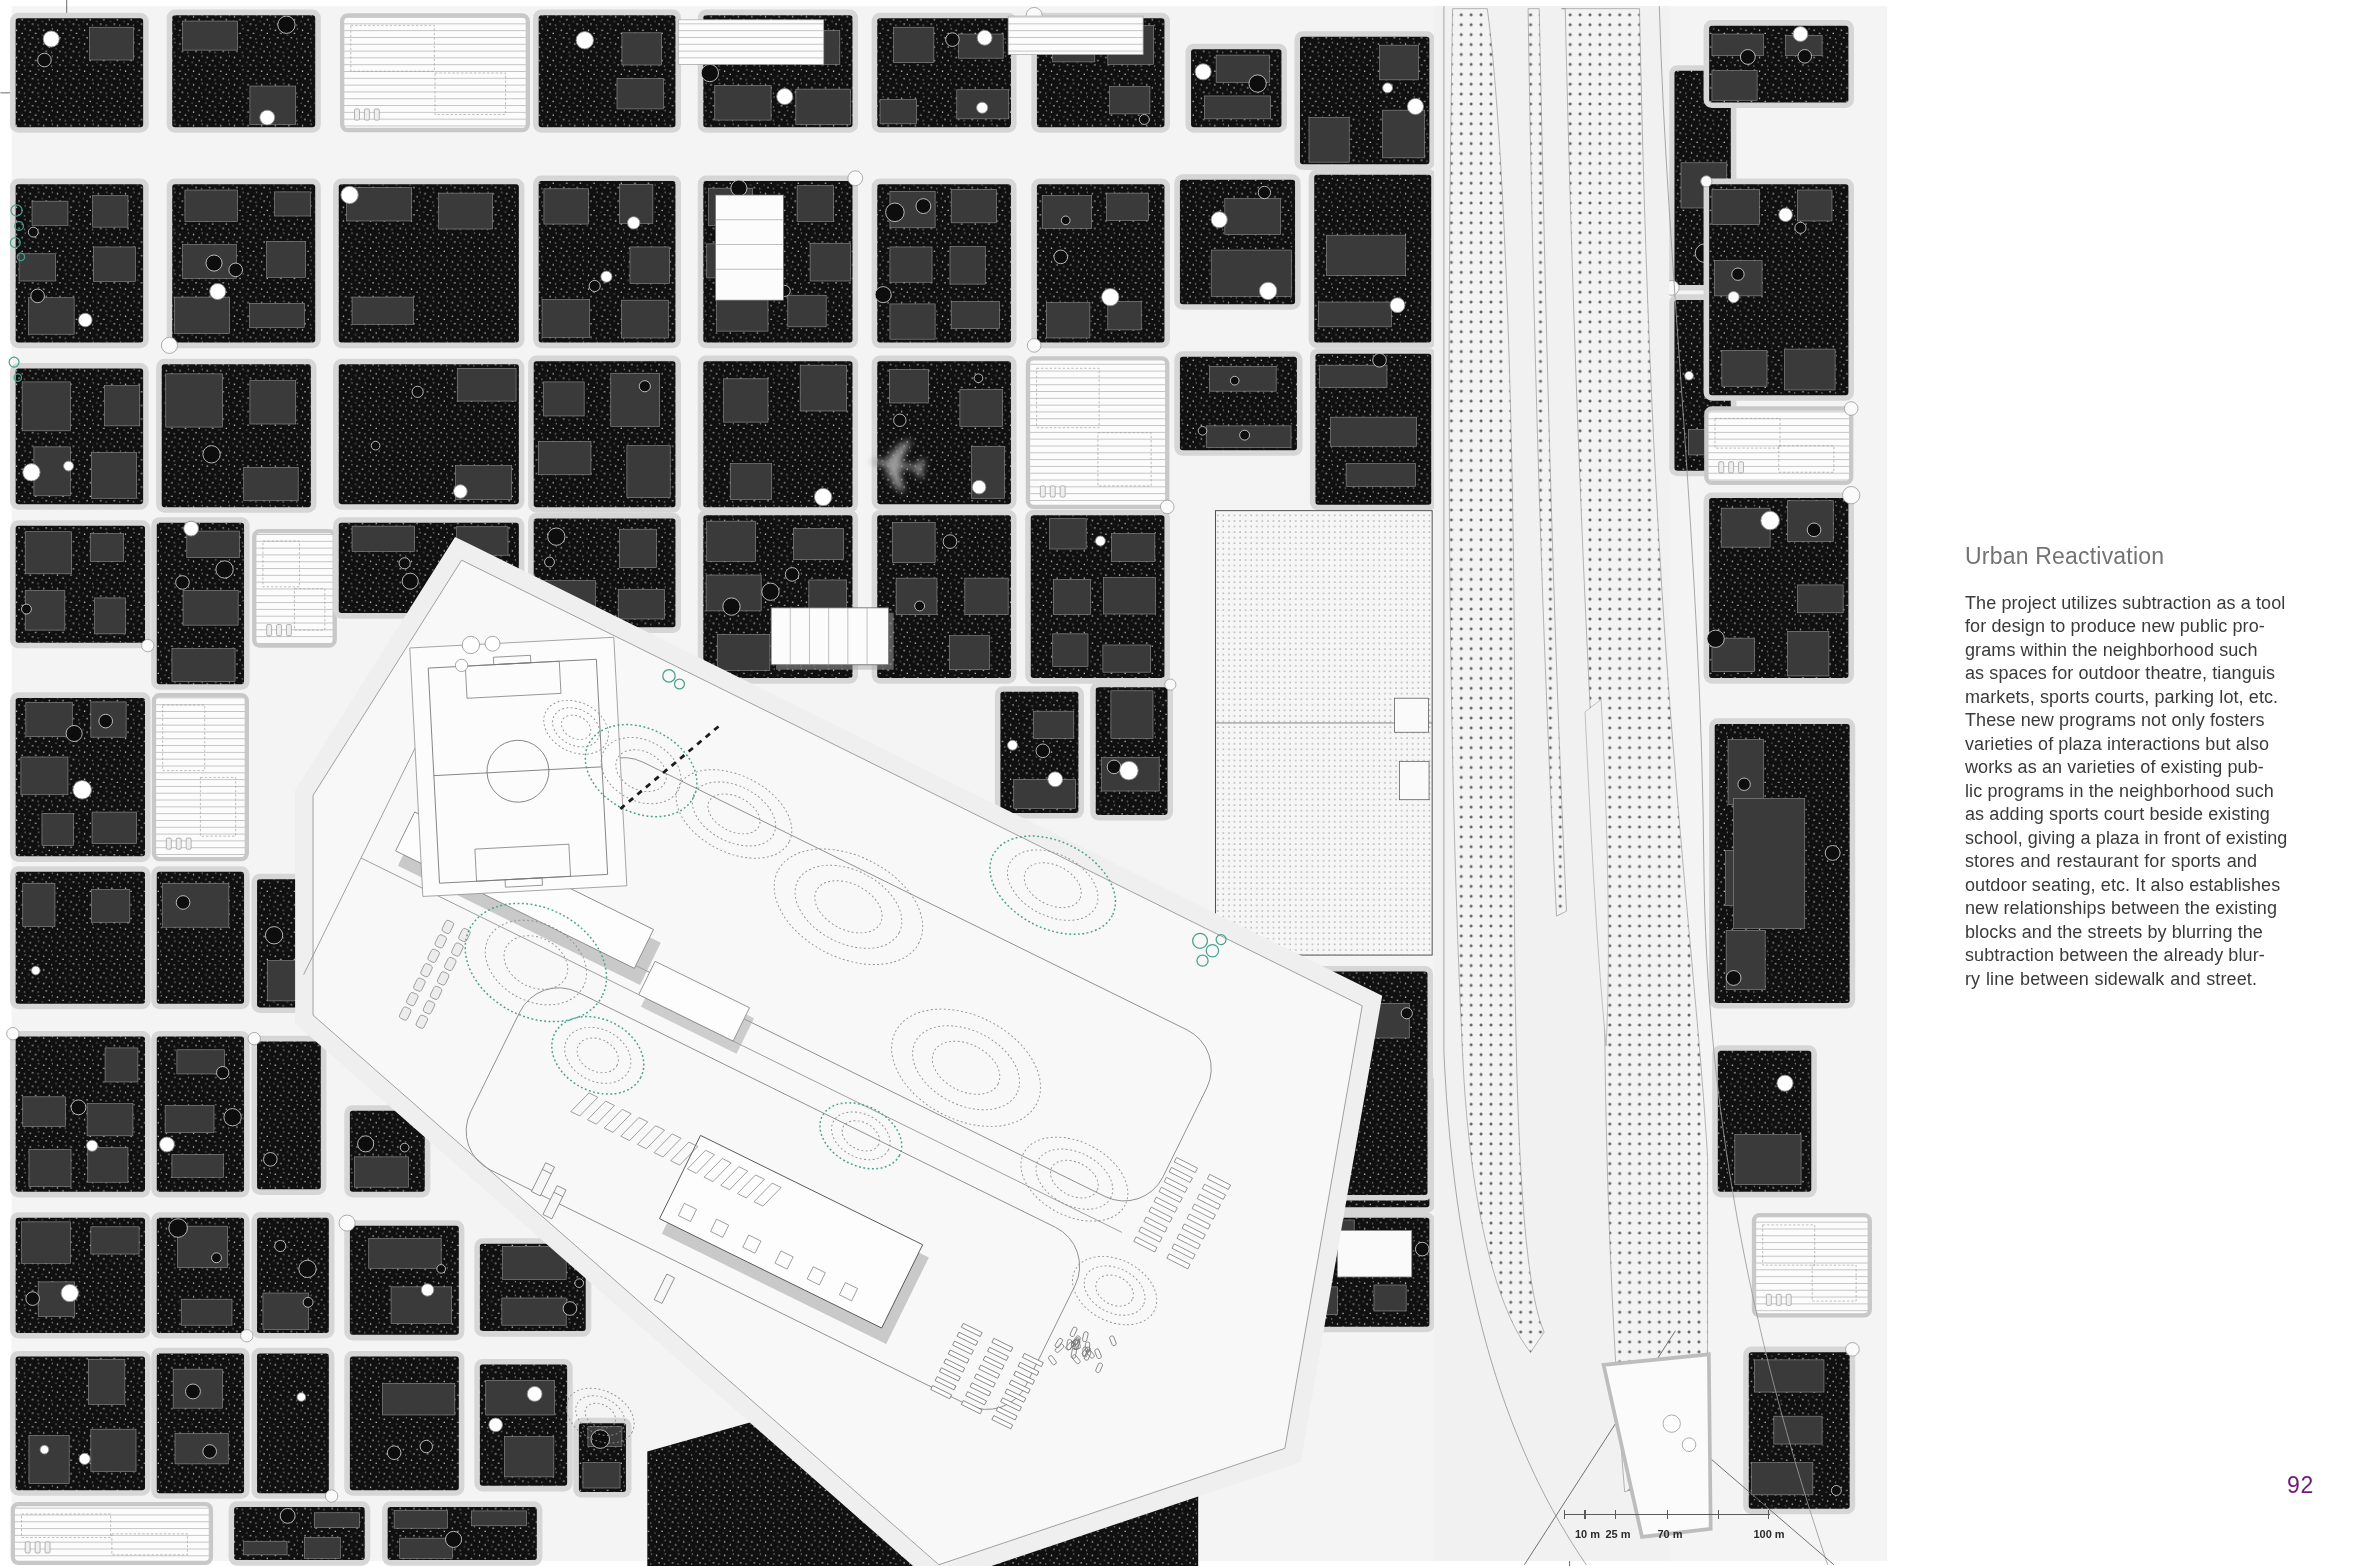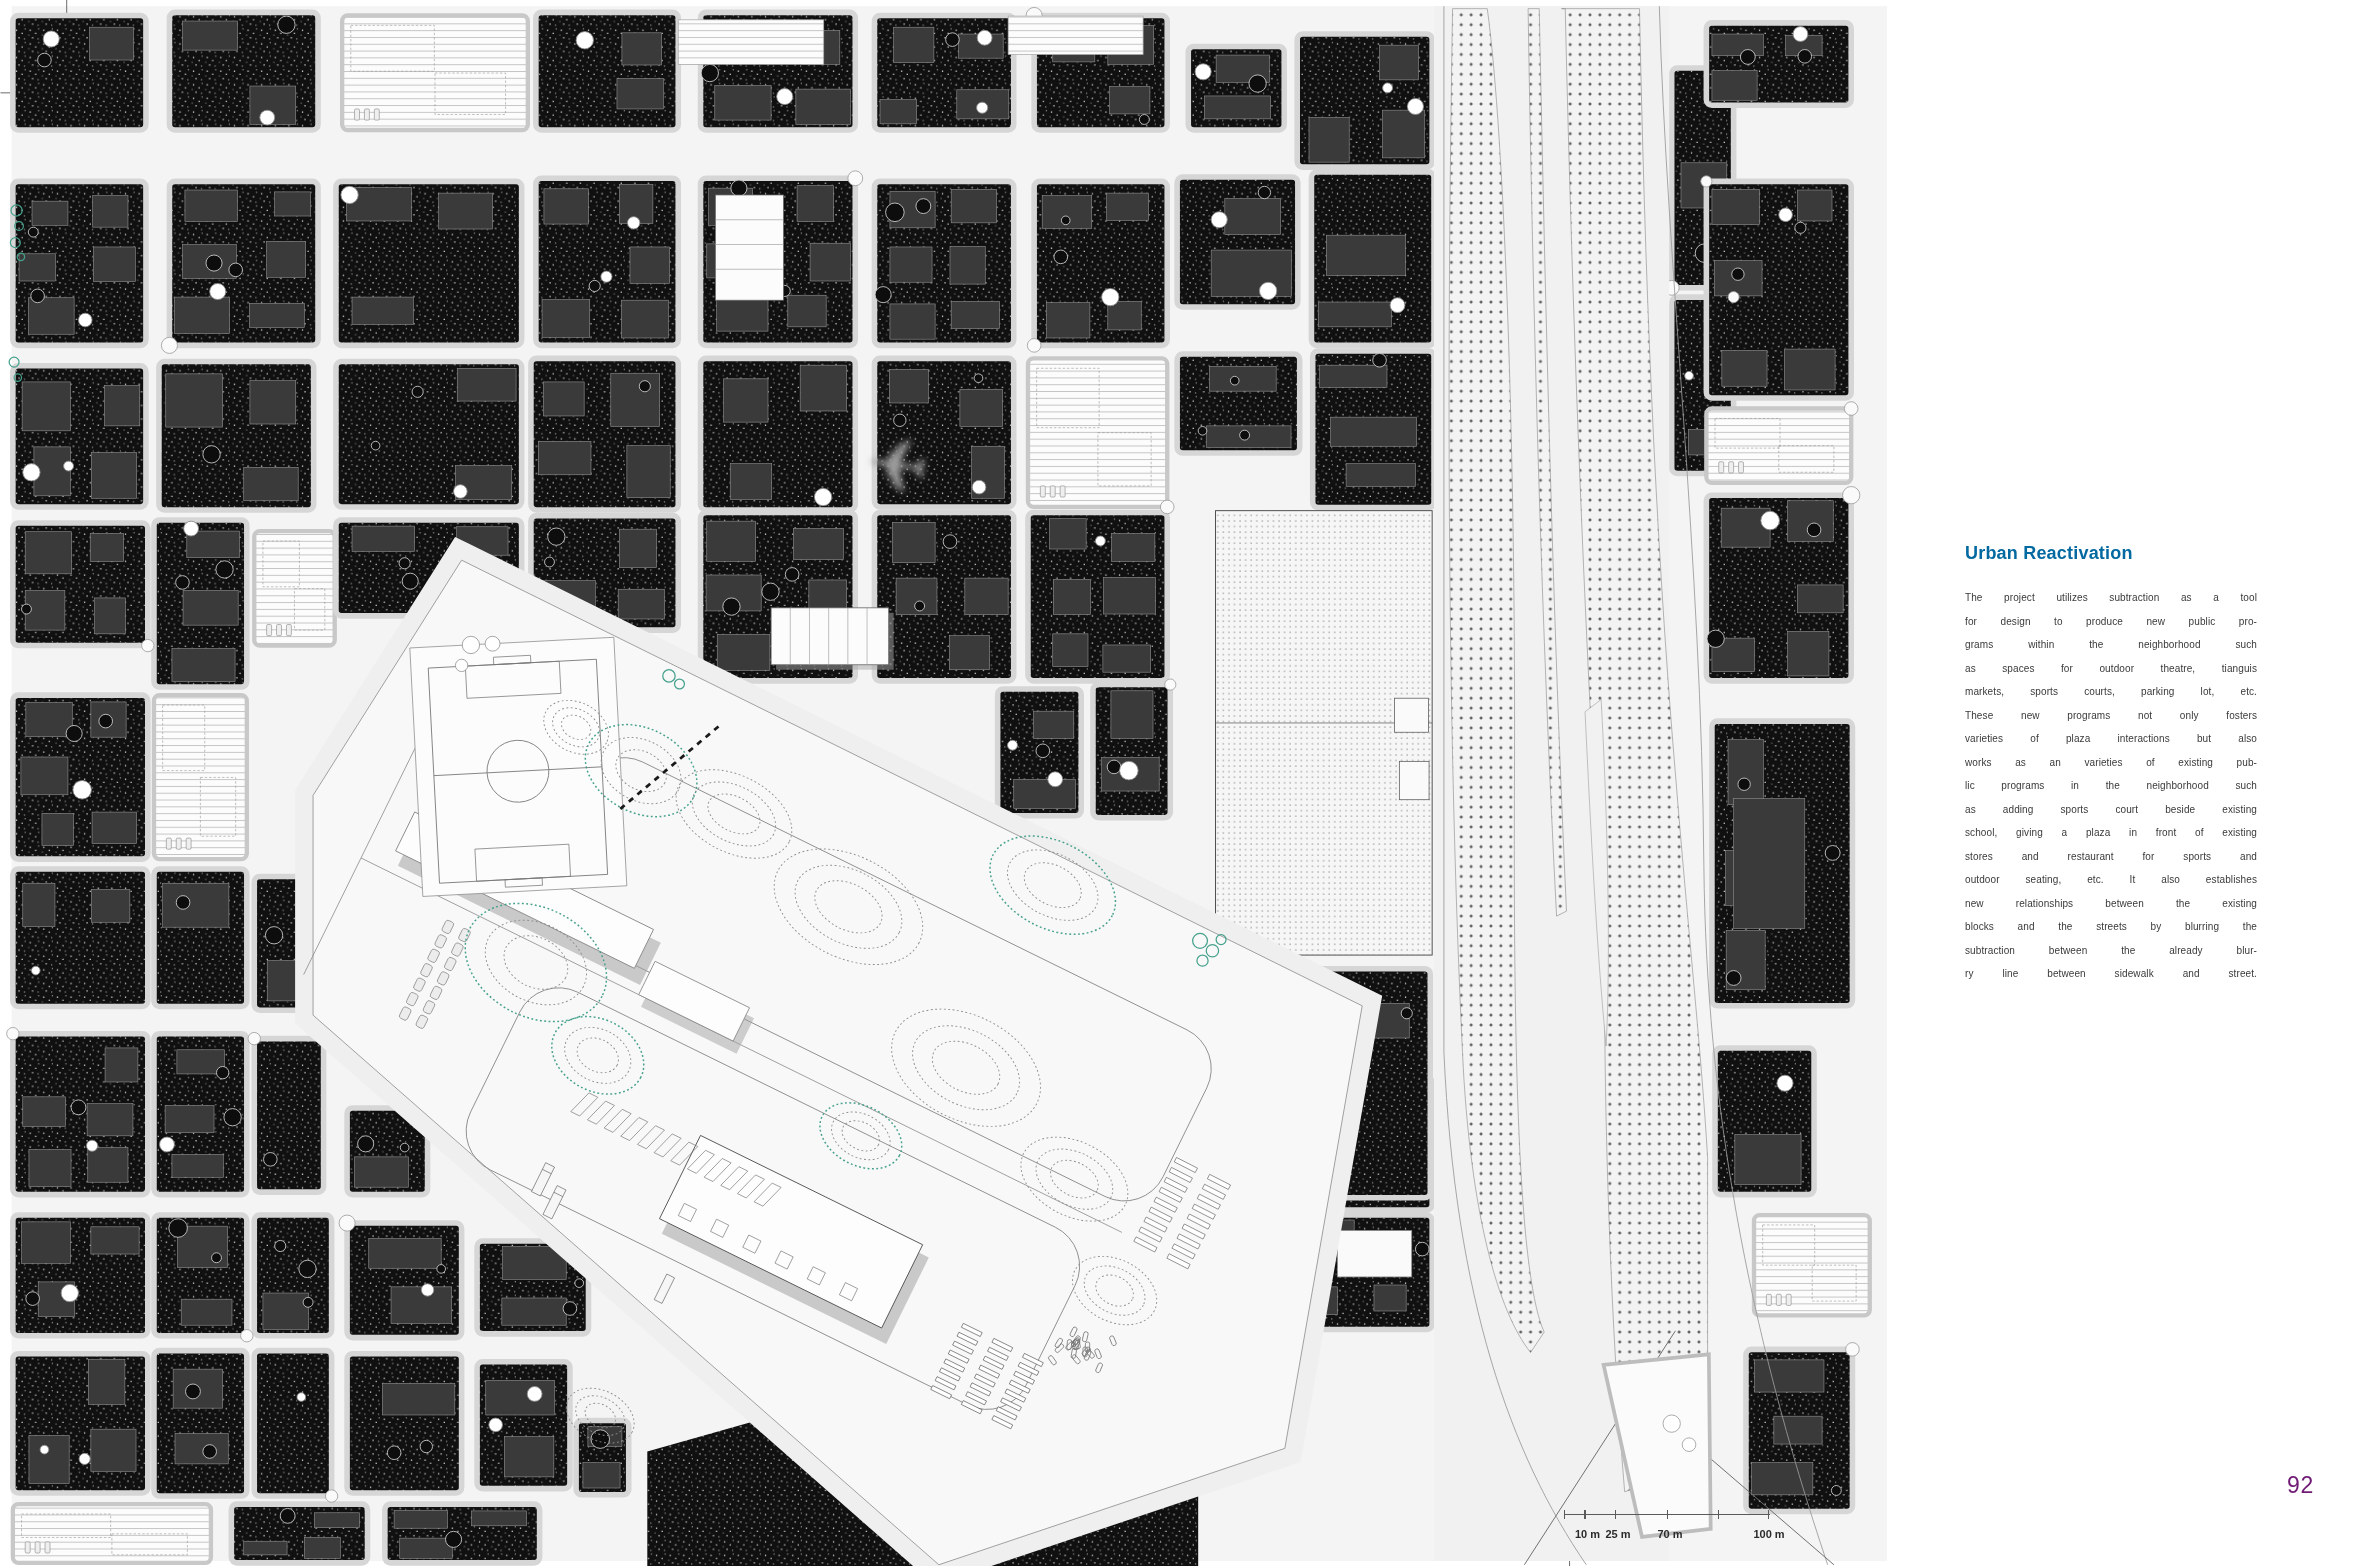--- a/index.html
+++ b/index.html
@@ -7,25 +7,25 @@
     width:2377px;height:1566px;position:relative;overflow:hidden;
     background:#ffffff;
     font-family:"Liberation Sans", sans-serif;
   }
   #map-wrap{position:absolute;left:0;top:0;width:1895px;height:1566px;}
   #map-wrap svg{display:block;}
   .article{
     position:absolute;left:1965px;top:544px;width:292px;color:#222;
   }
   .article h1{
-    font-size:18px;line-height:1.05;margin:0 0 23.5px 0;color:#0369a1;
-    letter-spacing:0.2px;font-weight:bold;
+    font-size:23px;line-height:1.05;margin:0 0 23.5px 0;color:#737373;
+    letter-spacing:0.2px;font-weight:normal;
   }
   .article .line{
-    font-size:10px;line-height:23.5px;color:#3a3a3a;letter-spacing:0.1px;
+    font-size:18px;line-height:23.5px;color:#3a3a3a;letter-spacing:0.1px;
     text-align:justify;text-align-last:justify;white-space:nowrap;
   }
   .pagenum{
     position:absolute;left:2287px;top:1472px;font-size:23px;color:#701a75;
     letter-spacing:0.6px;
   }
   .scalebar{position:absolute;left:1564px;top:1509px;width:206px;height:37px;font-weight:bold;}
   .scalebar .bar{position:absolute;left:0;top:5px;width:206px;height:1.2px;background:#5a5a5a;}
   .scalebar .tick{position:absolute;top:1.2px;width:1.2px;height:8.7px;background:#5a5a5a;}
   .scalebar .lbl{

